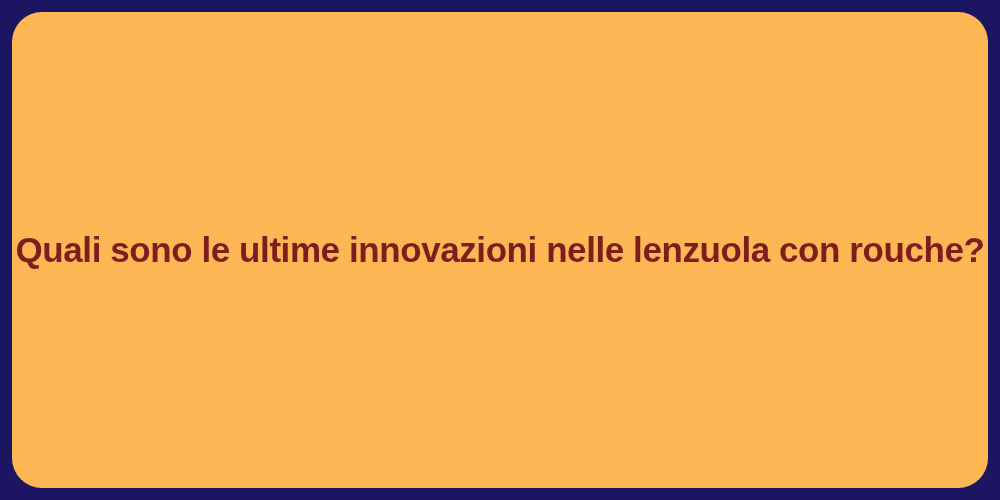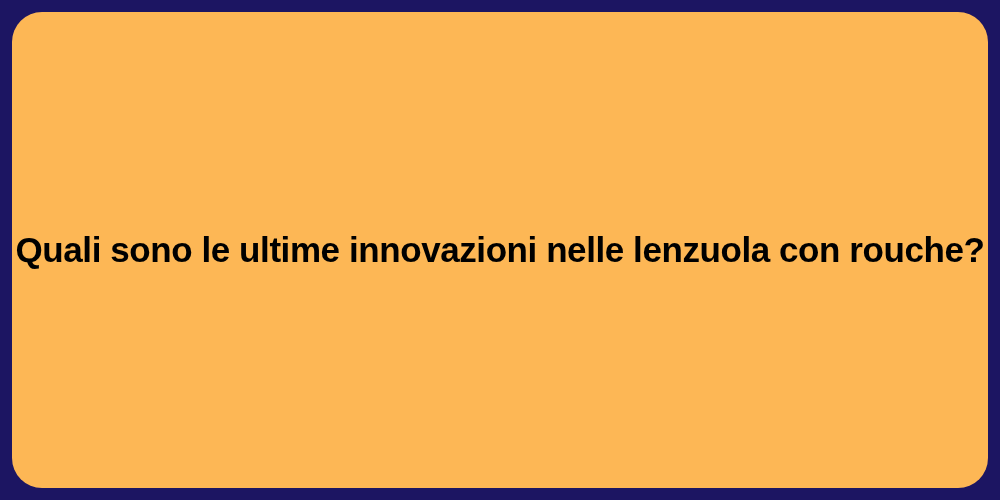--- a/index.html
+++ b/index.html
@@ -34,21 +34,21 @@
     border-radius: 30px;
     display: flex;
     align-items: center;
     justify-content: center;
     text-align: center;
     padding: 0 46px;
   }
 
   .question-heading {
     margin: 0;
-    color: #000000;
+    color: #7f1d1d;
     font-family: "Liberation Sans", sans-serif;
     font-size: 35px;
     font-weight: 700;
     line-height: 1.25;
     letter-spacing: -0.012em;
     white-space: nowrap;
   }
 </style>
 </head>
 <body>

